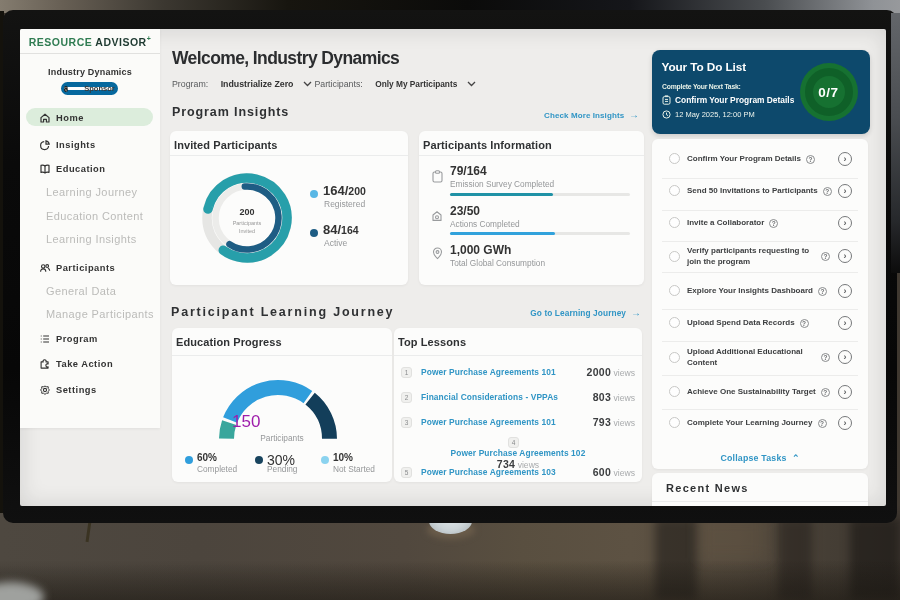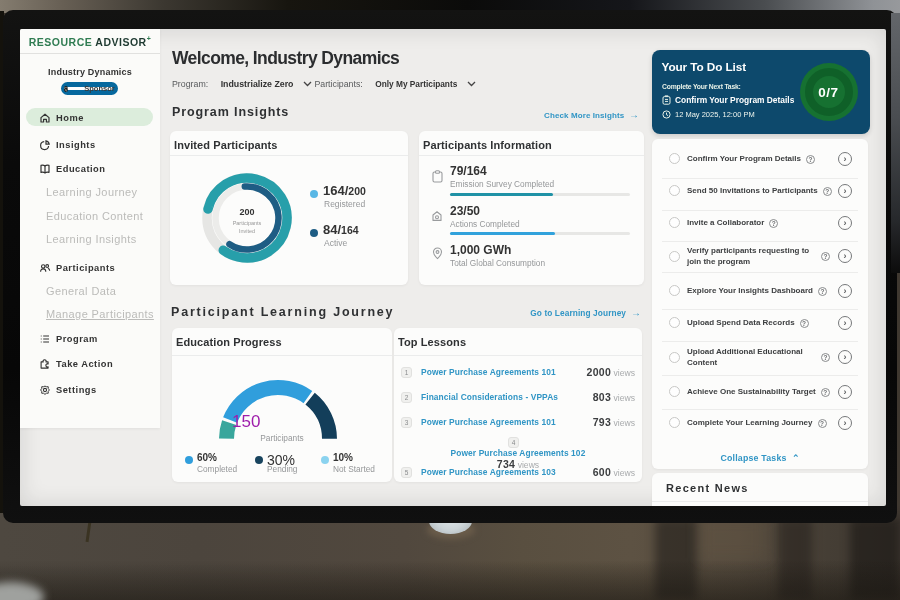--- a/index.html
+++ b/index.html
@@ -112,21 +112,21 @@
     <div class="abs nav sub" style="top:154.5px;">Learning Journey</div>
     <div class="abs nav sub" style="top:178px;">Education Content</div>
     <div class="abs nav sub" style="top:201.5px;">Learning Insights</div>
     <div class="abs nav" style="top:230px;"><svg width="12" height="12" viewBox="0 0 12 12" fill="none" stroke="#333" stroke-width="1.1">
           <circle cx="4.2" cy="4.4" r="1.7"></circle>
           <path d="M1.6 9.8 C1.6 7.9 2.7 6.9 4.2 6.9 C5.7 6.9 6.8 7.9 6.8 9.8"></path>
           <circle cx="8.2" cy="4" r="1.4"></circle>
           <path d="M8.9 6.4 C10 6.6 10.7 7.5 10.7 8.8"></path>
         </svg>Participants</div>
     <div class="abs nav sub" style="top:253px;">General Data</div>
-    <div class="abs nav sub" style="top:276px;text-decoration:underline;">Manage Participants</div>
+    <div class="abs nav sub" style="top:276px;">Manage Participants</div>
     <div class="abs nav" style="top:301px;"><svg width="12" height="12" viewBox="0 0 12 12" fill="none" stroke="#333" stroke-width="1.2">
           <path d="M1.8 3 H2.6 M4.2 3 H10 M1.8 6 H2.6 M4.2 6 H10 M1.8 9 H2.6 M4.2 9 H10"></path>
         </svg>Program</div>
     <div class="abs nav" style="top:326px;"><svg width="12" height="12" viewBox="0 0 12 12" fill="none" stroke="#333" stroke-width="1.1" stroke-linejoin="round">
           <path d="M1.8 4.8 H3.9 A1.55 1.55 0 1 1 6.7 4.8 H8.8 V6.9 A1.55 1.55 0 1 0 8.8 9.7 V11 H1.8 Z" transform="translate(0.3,-0.9)"></path>
         </svg>Take Action</div>
     <div class="abs nav" style="top:352px;"><svg width="12" height="12" viewBox="0 0 12 12" fill="none" stroke="#333" stroke-width="1.1">
           <path d="M6 1.6 L7.6 2.3 L9.7 2.3 L9.7 4.4 L11 6 L9.7 7.6 L9.7 9.7 L7.6 9.7 L6 11 L4.4 9.7 L2.3 9.7 L2.3 7.6 L1 6 L2.3 4.4 L2.3 2.3 L4.4 2.3 Z" transform="scale(0.88) translate(0.8,0.8)"></path>
           <circle cx="6" cy="6" r="1.6"></circle>
         </svg>Settings</div>

